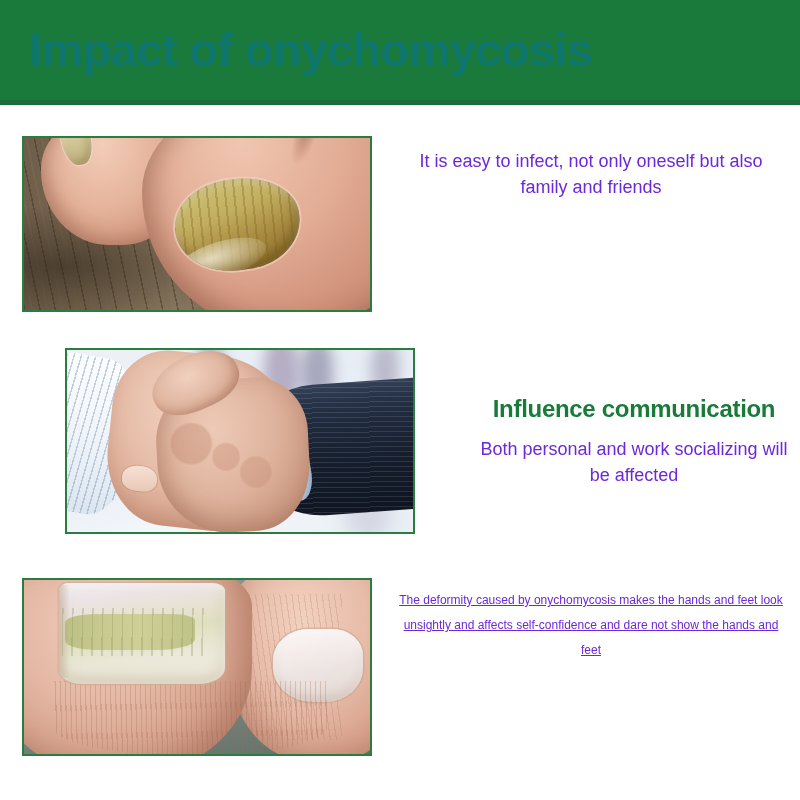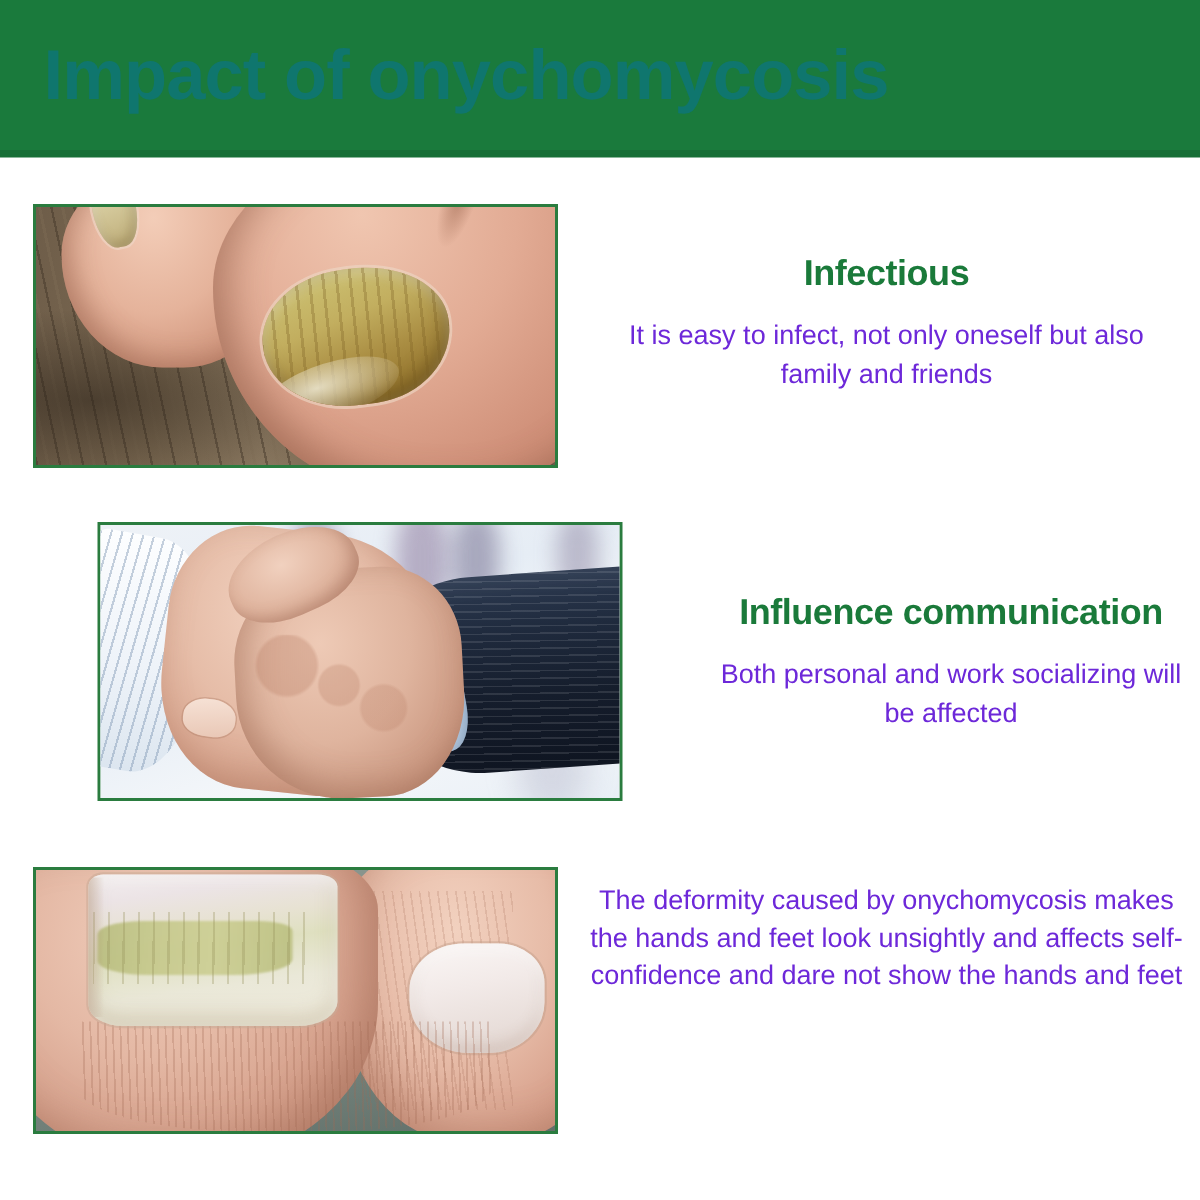--- a/index.html
+++ b/index.html
@@ -385,21 +385,21 @@
   #row-1 .item-heading { font-size: 24px; line-height: 30px; margin-top: 46px; }
   #row-2 .item-heading { font-size: 24px; line-height: 30px; margin-top: 18px; }
 
   .item-body {
     color: #6d28d9;
     font-weight: 400;
     font-family: "Liberation Sans", sans-serif;
   }
   #row-0 .item-body { font-size: 18px; line-height: 26px; margin-top: 12px; padding: 0 22px; }
   #row-1 .item-body { font-size: 18px; line-height: 26px; margin-top: 12px; padding: 0 36px; }
-  #row-2 .item-body { font-size: 18px; line-height: 25px; margin-top: 10px; padding: 0 2px; }
+  #row-2 .item-body { font-size: 12px; line-height: 25px; margin-top: 10px; padding: 0 2px; text-decoration: underline; }
 </style>
 </head>
 <body>
 
 <div class="header"></div>
 <div class="header-underline"></div>
 <div class="header-title">Impact of onychomycosis</div>
 
 <div class="row" id="row-0">
   <div class="photo-frame">
@@ -413,21 +413,20 @@
       <div class="p1-bigtoe">
         <div class="p1-bigtoe-crease"></div>
       </div>
       <div class="p1-nail-big">
         <div class="p1-nail-big-ridges"></div>
         <div class="p1-nail-big-crust"></div>
       </div>
     </div>
   </div>
   <div class="text-col">
-    <div class="item-heading">Infectious</div>
     <div class="item-body">It is easy to infect, not only oneself but also family and friends</div>
   </div>
 </div>
 
 <div class="row" id="row-1">
   <div class="photo-frame">
     <div class="photo-canvas">
       <div class="p2-bg"></div>
       <div class="p2-blob p2-blob-a"></div>
       <div class="p2-blob p2-blob-b"></div>

